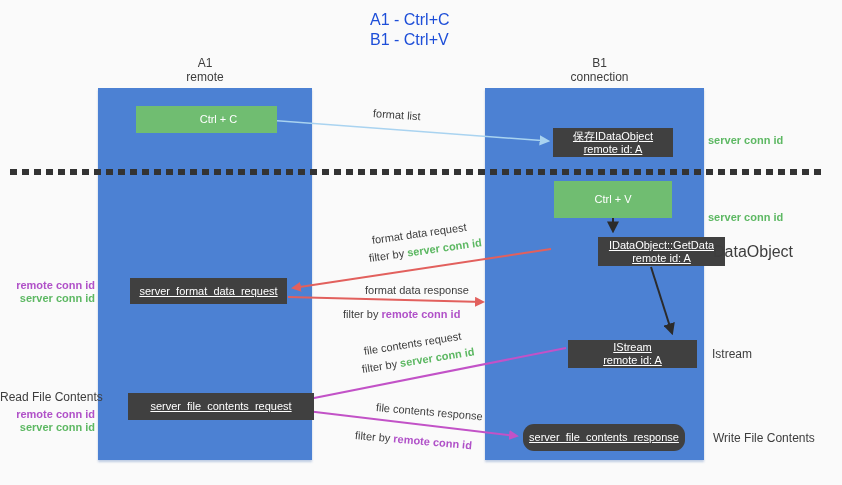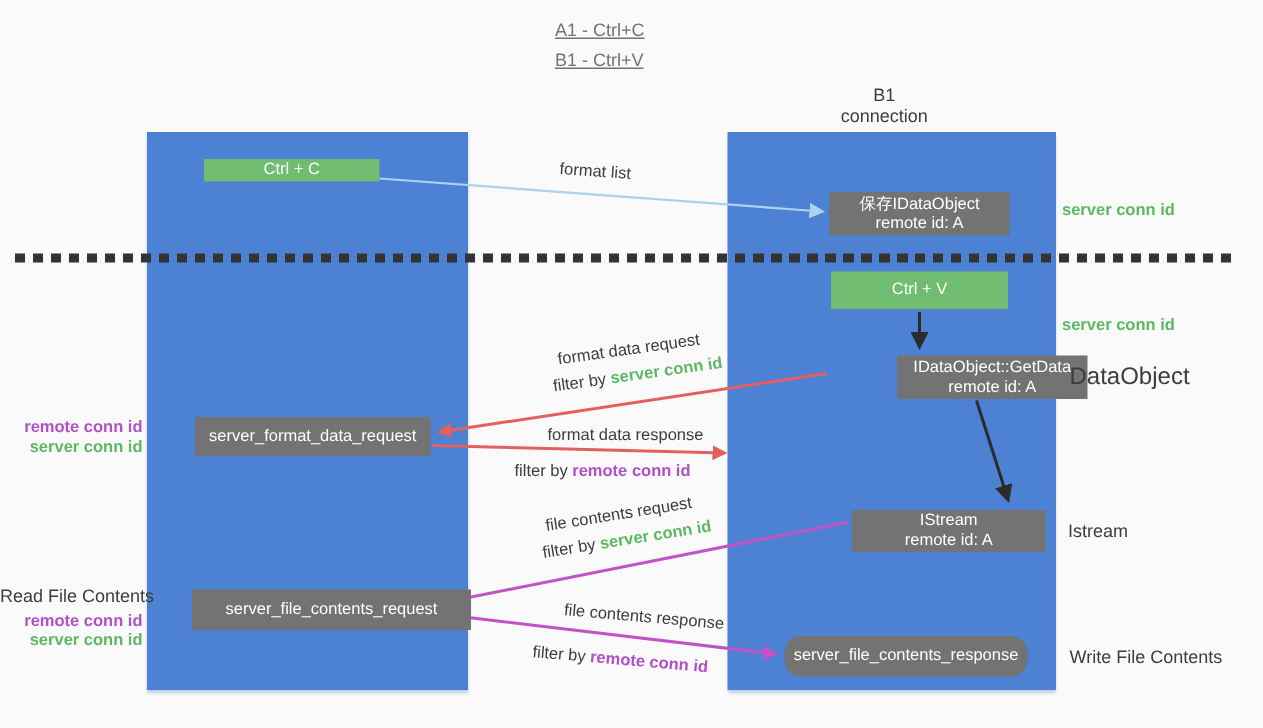--- a/index.html
+++ b/index.html
@@ -4,49 +4,53 @@
 <style>
   html,body{margin:0;padding:0;}
   body{
     width:842px;height:485px;overflow:hidden;
     background:#fafafa;
     font-family:"Liberation Sans", sans-serif;
     color:#3d3d3d;
     position:relative;
   }
   .canvas{position:absolute;inset:0;width:842px;height:485px;}
-  .title{position:absolute;left:370px;top:10px;font-size:12px;line-height:20px;color:#737373;z-index:6;text-decoration:underline;}
+  .title{position:absolute;left:370px;top:10px;font-size:16px;line-height:20px;color:#1d4ed8;z-index:6;}
   .col-header{position:absolute;text-align:center;font-size:12px;line-height:14px;color:#3d3d3d;z-index:6;}
   .col{position:absolute;top:88px;height:372px;background:#4c81d3;z-index:1;box-shadow:0 2px 2px rgba(120,150,200,.45);}
   .separator{position:absolute;left:10px;top:169px;width:816px;height:6px;z-index:2;
     background:repeating-linear-gradient(90deg,#333 0 7px,transparent 7px 12px);}
   svg.arrows{position:absolute;left:0;top:0;z-index:3;pointer-events:none;}
   .node{position:absolute;display:flex;flex-direction:column;align-items:center;justify-content:center;
     text-align:center;color:#fff;font-size:11px;line-height:13px;z-index:4;white-space:nowrap;}
   .green{background:#70bd71;}
-  .orange{background:#737373;}
+  .orange{background:#404040;text-decoration:underline;}
   .lbl{position:absolute;font-size:11px;line-height:13px;color:#3d3d3d;white-space:nowrap;z-index:5;}
   .lbl.bold-green{color:#5db863;font-weight:bold;}
   .lbl.bold-purple{color:#b051c8;font-weight:bold;}
   .lbl .green-t{color:#5db863;font-weight:bold;}
   .lbl .purple-t{color:#b051c8;font-weight:bold;}
   .ra{width:95px;text-align:right;}
   .rot{transform-origin:left center;}
 </style>
 </head>
 <body>
 
 <div class="canvas">
 
   <div class="title">
     <div>A1 - Ctrl+C</div>
     <div>B1 - Ctrl+V</div>
   </div>
 
-  <div class="col-header" style="left:480px;top:56px;width:219px;">
+  <div class="col-header" style="left:98px;top:56px;width:214px;">
+    <div>A1</div>
+    <div>remote</div>
+  </div>
+  <div class="col-header" style="left:490px;top:56px;width:219px;">
     <div>B1</div>
     <div>connection</div>
   </div>
 
   <div class="col" style="left:98px;width:214px;"></div>
   <div class="col" style="left:485px;width:219px;"></div>
 
   <div class="separator"></div>
 
   <svg class="arrows" width="842" height="485" viewBox="0 0 842 485">
@@ -66,30 +70,30 @@
     </defs>
     <line x1="253" y1="119" x2="548" y2="141" stroke="#a9d3f0" stroke-width="1.5" marker-end="url(#ah-blue)"></line>
     <line x1="613" y1="208" x2="613" y2="231" stroke="#2b2b2b" stroke-width="2" marker-end="url(#ah-black)"></line>
     <line x1="651" y1="267" x2="672" y2="333" stroke="#2b2b2b" stroke-width="2" marker-end="url(#ah-black)"></line>
     <line x1="551" y1="249" x2="293" y2="288" stroke="#e2605d" stroke-width="2" marker-end="url(#ah-red)"></line>
     <line x1="288" y1="297" x2="483" y2="302" stroke="#e2605d" stroke-width="2" marker-end="url(#ah-red)"></line>
     <line x1="566" y1="348" x2="294" y2="402" stroke="#c252c7" stroke-width="2" marker-end="url(#ah-magenta)"></line>
     <line x1="290" y1="409" x2="517" y2="436" stroke="#c252c7" stroke-width="2" marker-end="url(#ah-magenta)"></line>
   </svg>
 
-  <div class="node green" style="left:136px;top:106px;width:117px;height:15px;">
+  <div class="node green" style="left:136px;top:106px;width:117px;height:27px;padding-left:24px;">
     <span>Ctrl + C</span>
   </div>
 
   <div class="node orange" style="left:553px;top:128px;width:120px;height:29px;">
     <span>保存IDataObject</span>
     <span>remote id: A</span>
   </div>
 
-  <div class="node green" style="left:554px;top:181px;width:118px;height:25px;">
+  <div class="node green" style="left:554px;top:181px;width:118px;height:37px;">
     <span>Ctrl + V</span>
   </div>
 
   <div class="node orange" style="left:550px;top:237px;width:127px;height:29px;margin-left:48px;">
     <span>IDataObject::GetData</span>
     <span>remote id: A</span>
   </div>
 
   <div class="node orange" style="left:130px;top:278px;width:157px;height:26px;">
     <span>server_format_data_request</span>

